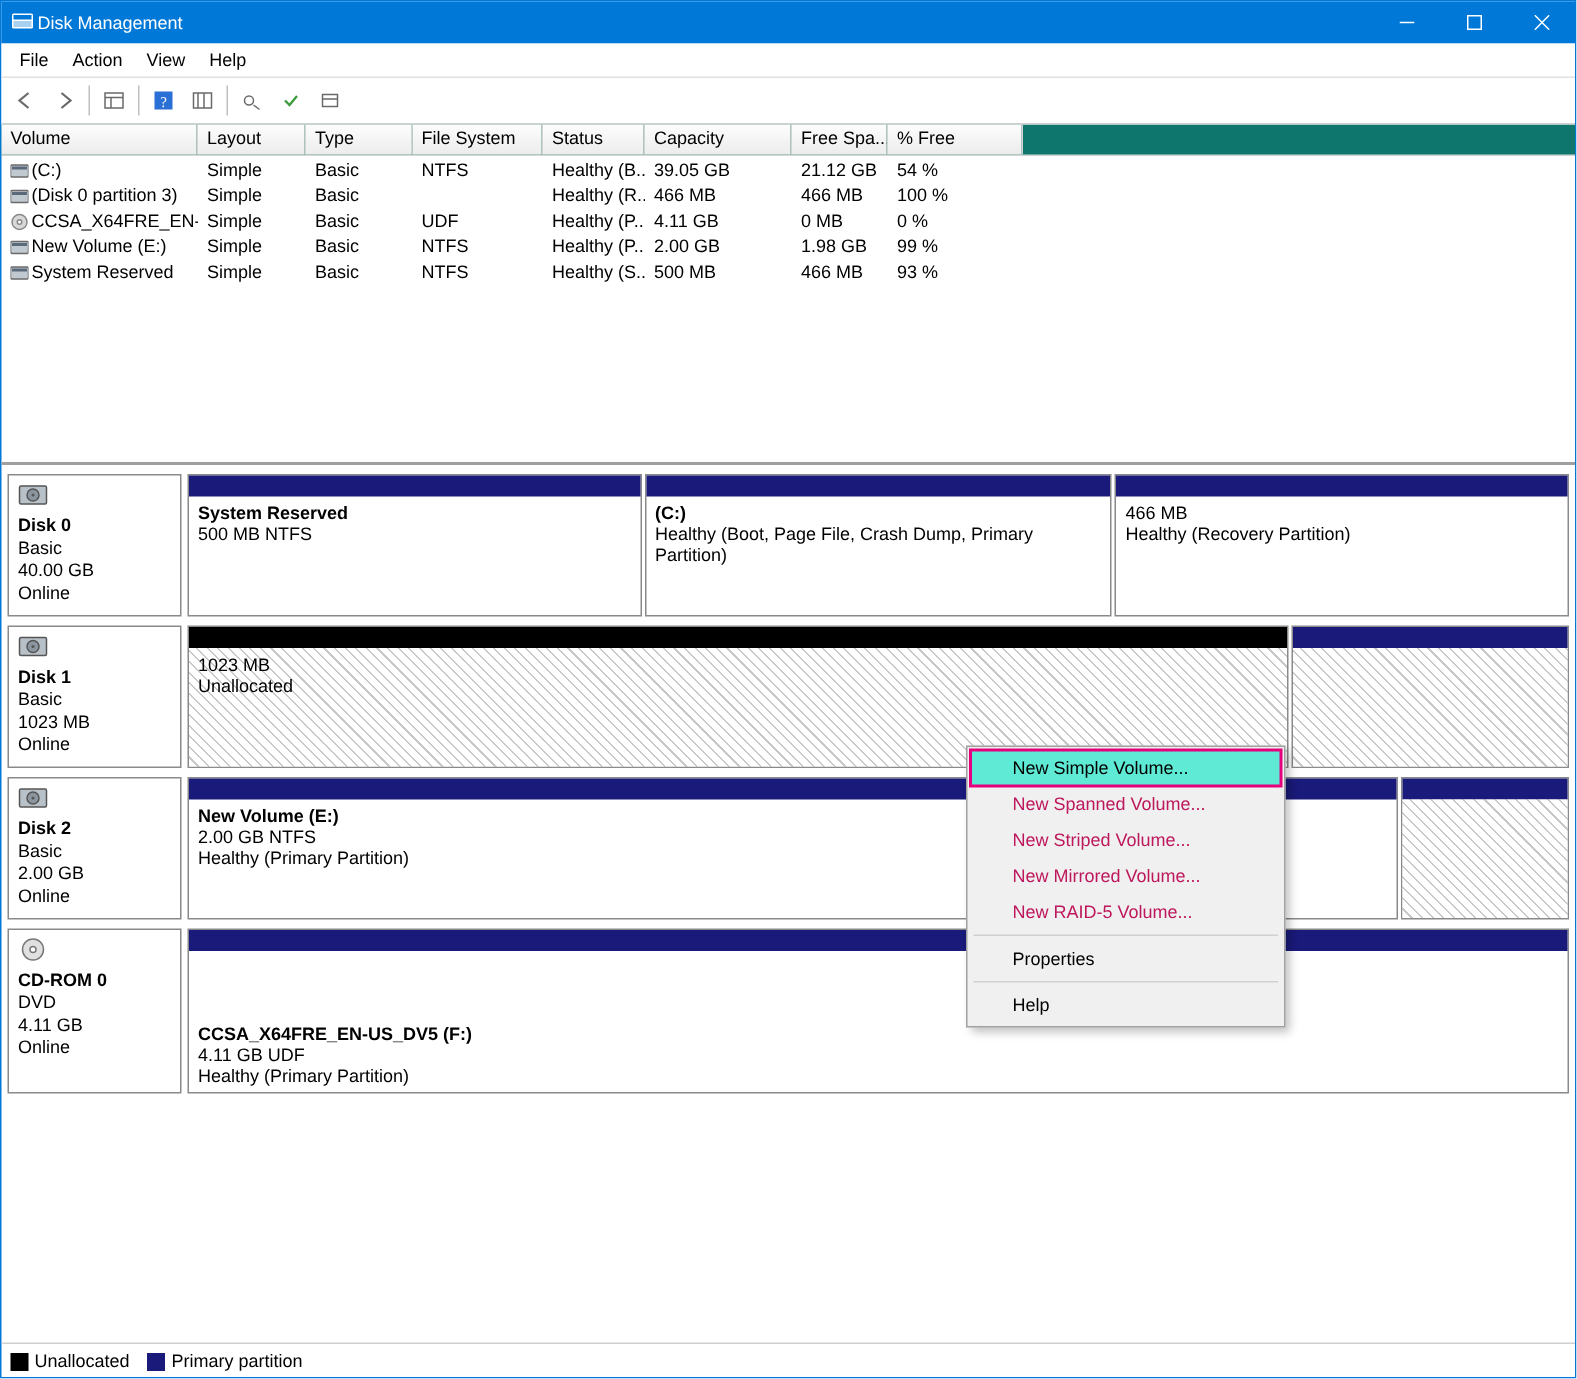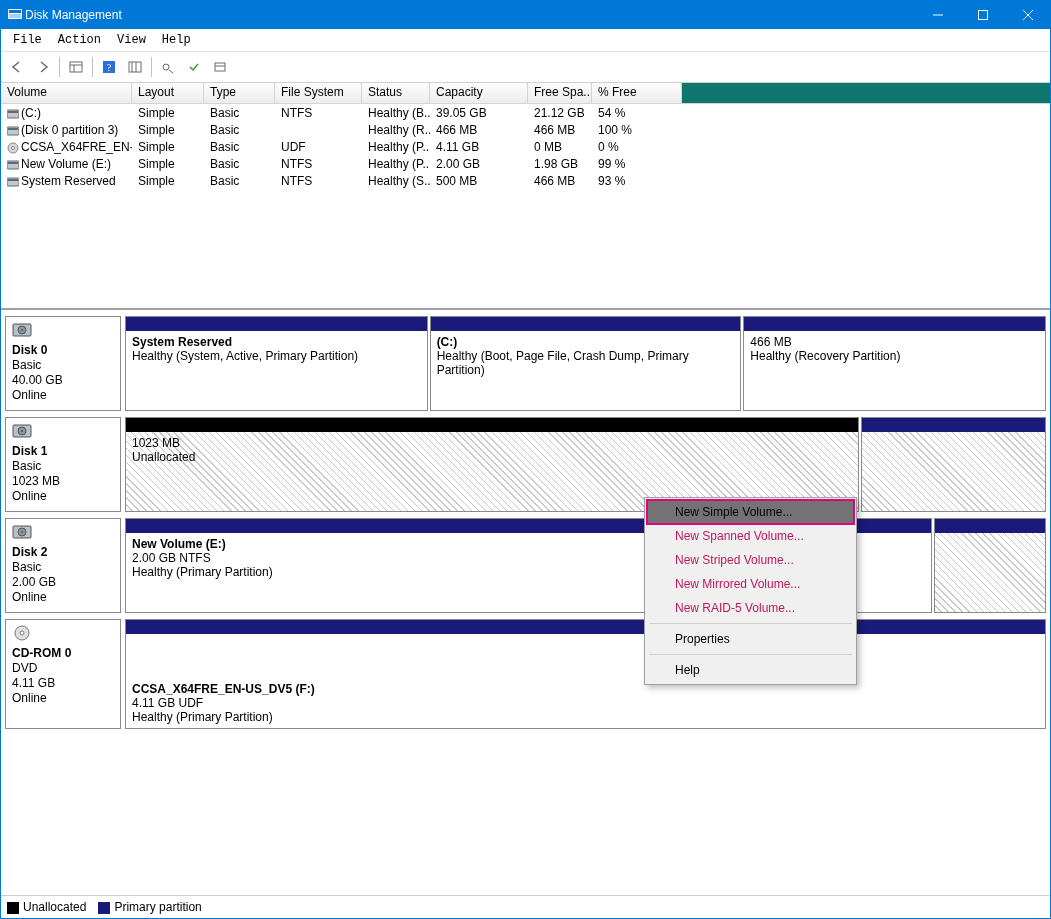--- a/index.html
+++ b/index.html
@@ -7,21 +7,21 @@
 
   
   .titlebar { background:#0078d7; color:#fff; height:28px; display:flex; align-items:center; padding-left:6px; }
   .titlebar .title { font-size:12px; margin-left:2px; }
   .win-btns { margin-left:auto; display:flex; }
   .win-btn { width:45px; height:28px; display:flex; align-items:center; justify-content:center; color:#fff; }
   .win-btn svg { stroke:#fff; }
 
   
   .menubar { height:22px; display:flex; align-items:center; padding:0 4px; border-bottom:1px solid #e1e1e1; background:#fff;}
-  .menubar .menu-item { padding:0 8px; cursor:default;font-family:Liberation Mono, monospace; }
+  .menubar .menu-item { padding:0 8px; cursor:default; }
 
   
   .toolbar { height:30px; display:flex; align-items:center; padding:0 4px; gap:2px; border-bottom:1px solid #d0d0d0; background:#fff;}
   .tb-btn { width:22px; height:22px; display:flex; align-items:center; justify-content:center; border:1px solid transparent; }
   .tb-sep { width:1px; height:20px; background:#c0c0c0; margin:0 2px; }
 
   
   .volume-list { height:225px; border-bottom:2px solid #a0a0a0; overflow:hidden; }
   .grid-header { display:flex; height:20px; border-bottom:1px solid #d4d4d4; background:#0f766e; }
   .grid-header div { border-right:1px solid #d4d4d4; padding:2px 6px; box-sizing:border-box; background:linear-gradient(#fdfdfd,#ececec); font-size:12px; white-space:nowrap; overflow:hidden; }
@@ -43,21 +43,21 @@
   .part-body .pname { font-weight:bold; }
   .hatch { background-image: repeating-linear-gradient(45deg,#fff,#fff 4px,#c8c8c8 4px,#c8c8c8 5px); }
 
   
   .legend { height:22px; border-top:1px solid #d0d0d0; display:flex; align-items:center; padding:0 6px; gap:12px; font-size:12px;}
   .swatch { width:12px; height:12px; display:inline-block; margin-right:4px; vertical-align:middle;}
 
   
   .context-menu { position:absolute; background:#f0f0f0; border:1px solid #a0a0a0; box-shadow:3px 3px 6px rgba(0,0,0,0.25); width:207px; padding:2px;}
   .context-menu .c-item { padding:5px 20px 5px 28px; font-size:12px; }
-  .context-menu .c-item.highlight { background:#737373; outline:2px solid #e6007e; outline-offset:-1px;}
+  .context-menu .c-item.highlight { background:#5eead4; outline:2px solid #e6007e; outline-offset:-1px;}
   .context-menu .c-item.disabled { color:#be185d; }
   .context-menu .c-sep { height:1px; background:#d0d0d0; margin:3px 2px;}
 </style>
 </head>
 <body>
 
 <div class="window">
 
   <div class="titlebar">
     <span>
@@ -239,21 +239,21 @@
           <div class="name">Disk 0</div>
           <div>Basic</div>
           <div>40.00 GB</div>
           <div>Online</div>
         </div>
         <div class="partitions">
           <div class="part" style="flex: 33 1 0%;">
             <div class="part-head"></div>
             <div class="part-body">
               <div class="pname">System Reserved</div>
-              <div>Healthy (System, Active, Primary Partition)</div>
+              <div>500 MB NTFS</div>
             </div>
           </div>
           <div class="part" style="flex: 34 1 0%;">
             <div class="part-head"></div>
             <div class="part-body">
               <div class="pname">(C:)</div>
               <div>Healthy (Boot, Page File, Crash Dump, Primary Partition)</div>
             </div>
           </div>
           <div class="part" style="flex: 33 1 0%;">

